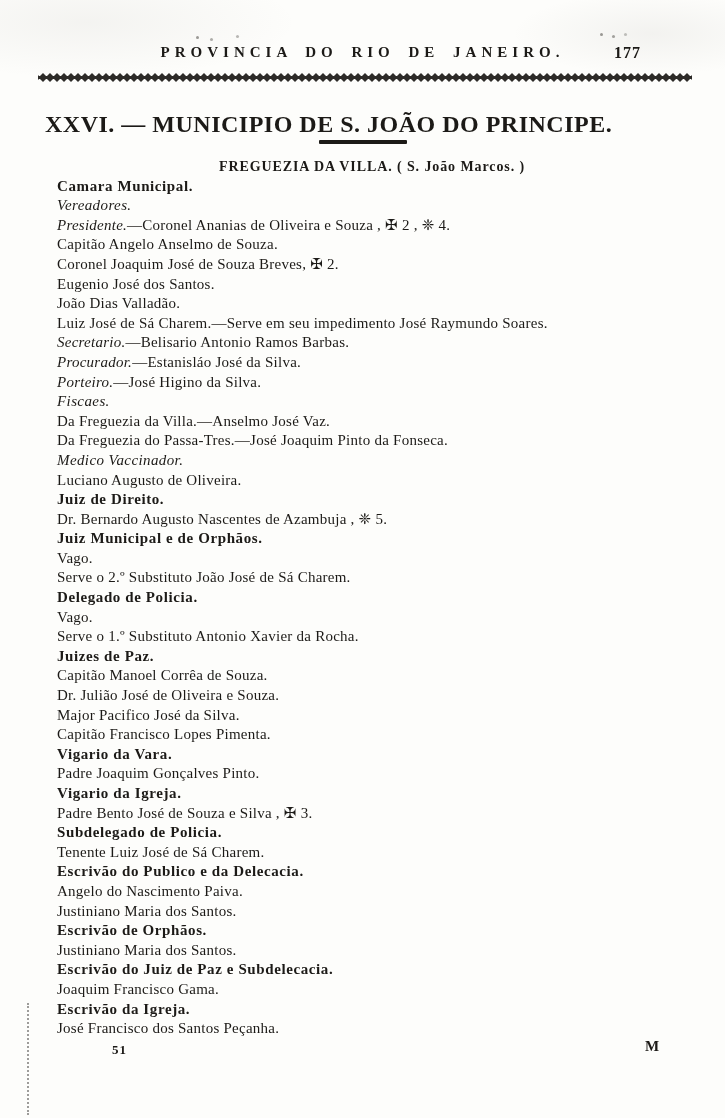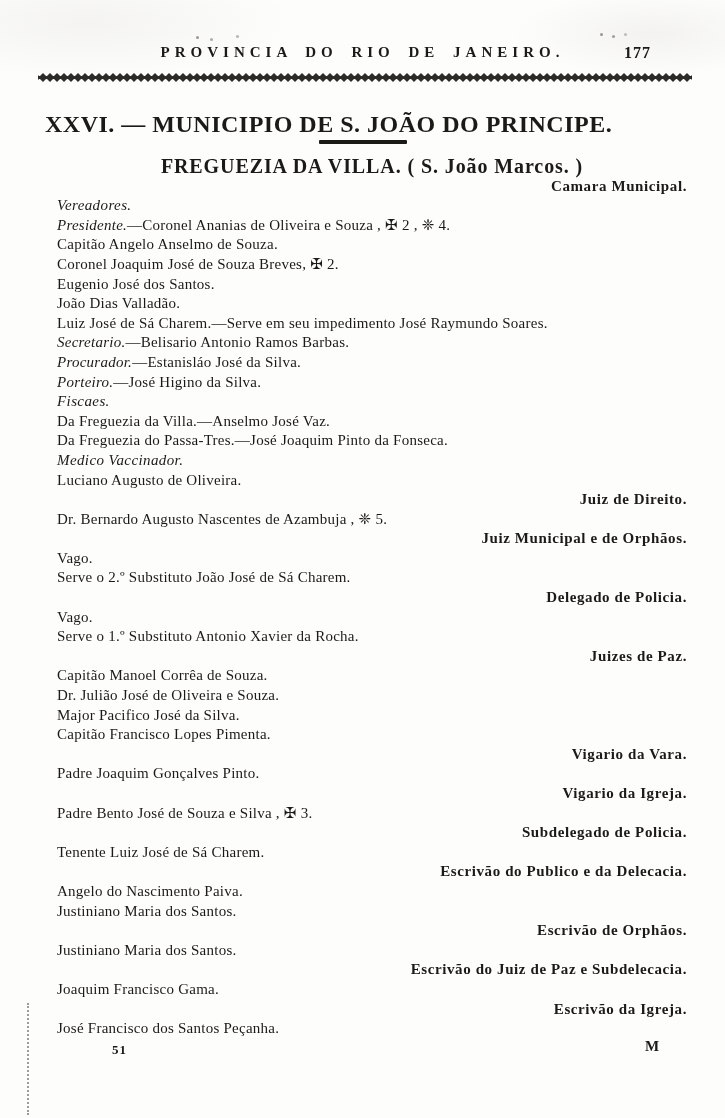--- a/index.html
+++ b/index.html
@@ -24,21 +24,21 @@
   }
   
   .running-head{
     position:absolute;top:44px;left:60px;right:60px;
     text-align:center;
     font-weight:bold;font-size:15px;
     letter-spacing:5px;word-spacing:5px;
     white-space:nowrap;
   }
   .rh-page{
-    position:absolute;top:0px;right:14px;
+    position:absolute;top:0px;right:24px;
     letter-spacing:1px;word-spacing:normal;
     font-size:16px;
   }
   
   .zigzag{
     position:absolute;top:73px;left:38px;right:33px;height:9px;
     background:
       conic-gradient(from 135deg at top, var(--ink) 90deg, transparent 0) top/7px 55% repeat-x,
       conic-gradient(from -45deg at bottom, var(--ink) 90deg, transparent 0) bottom/7px 55% repeat-x;
     opacity:.92;
@@ -56,24 +56,24 @@
     width:88px;height:4px;background:var(--ink);
     border-radius:1px;
   }
   
   .lines{
     position:absolute;top:157px;left:57px;right:38px;
     font-size:15px;letter-spacing:.25px;
   }
   .line{line-height:19.6px;white-space:nowrap;}
   .heading-major{
-    text-align:center;font-weight:bold;font-size:20px;
+    text-align:center;font-weight:bold;font-size:14px;
     letter-spacing:.9px;
   }
-  .heading-bold{text-align:right;font-weight:bold;letter-spacing:.6px;}
+  .heading-bold{text-align:left;font-weight:bold;letter-spacing:.6px;}
   .heading-italic{text-align:left;font-style:italic;letter-spacing:.4px;}
   .entry-lead em{font-style:italic;}
   
   .sig{
     position:absolute;left:112px;top:1042px;
     font-weight:bold;font-size:13px;letter-spacing:1px;
   }
   .catchword{
     position:absolute;left:645px;top:1038px;
     font-weight:bold;font-size:15px;

